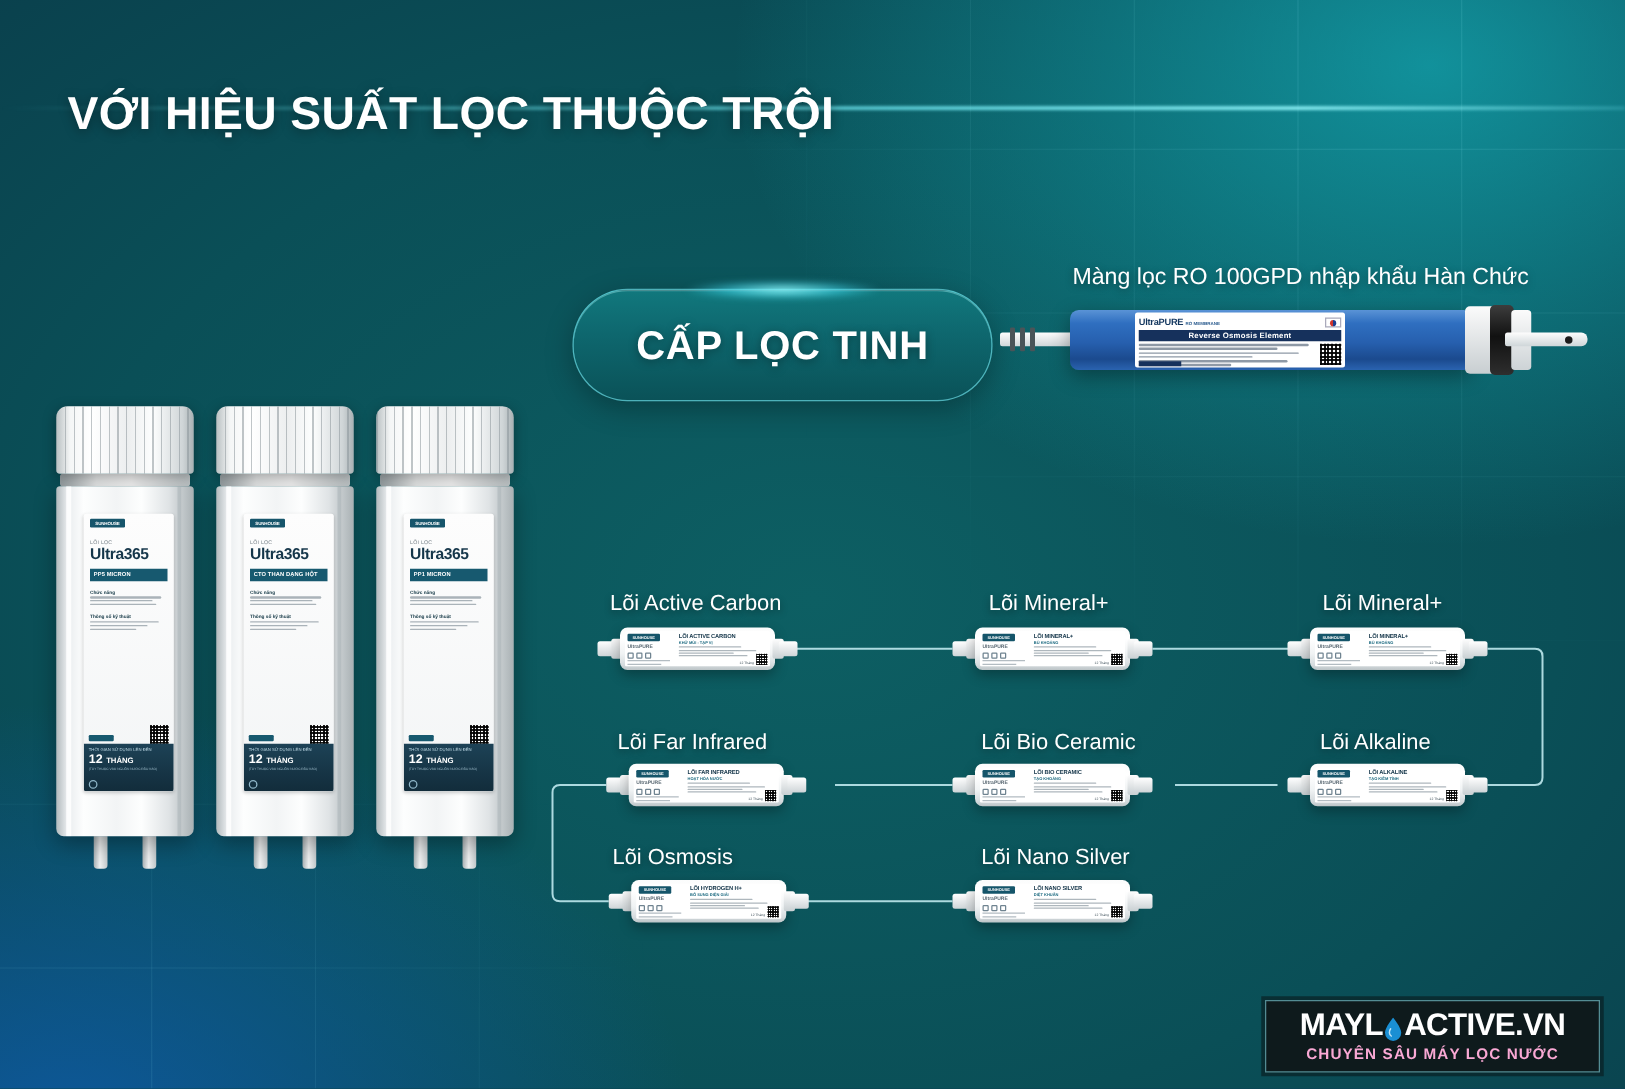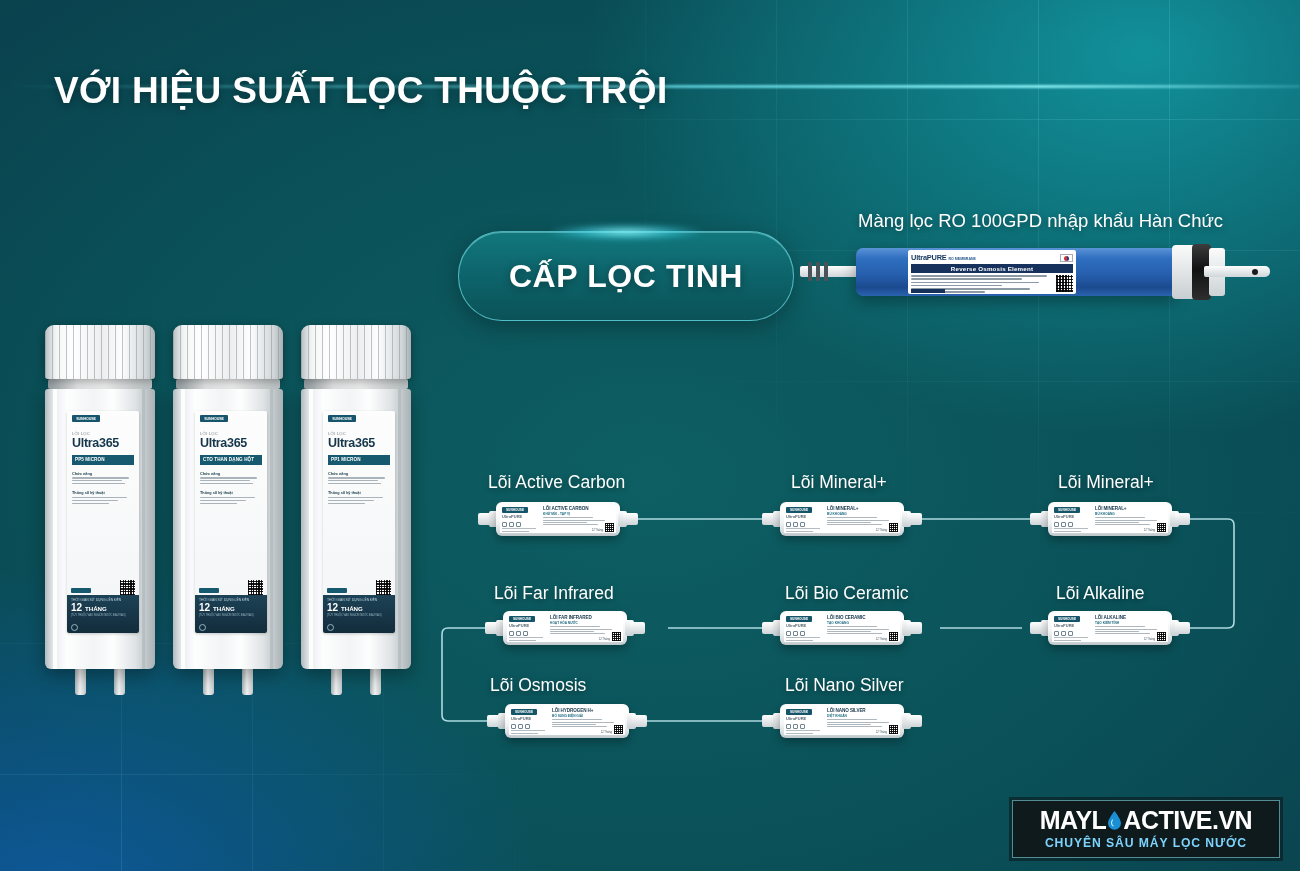--- a/index.html
+++ b/index.html
@@ -164,24 +164,24 @@
   .icap{position:absolute;color:#fff;font-size:17.5px;white-space:nowrap;
     text-shadow:0 2px 6px rgba(0,0,0,.4);}
 
   #wires{position:absolute;left:0;top:0;width:1300px;height:871px;pointer-events:none;}
 
   
   #logo{position:absolute;left:1012px;top:800px;width:268px;height:58px;
     background:#0e1a1c;border:1px solid rgba(140,235,245,.55);
     box-shadow:0 0 0 3px rgba(10,20,22,.55);display:flex;flex-direction:column;
     align-items:center;justify-content:center;}
-  #logo-main{color:#fff;font-size:25px;font-weight:bold;letter-spacing:-.5px;line-height:1;display:flex;align-items:center;}
+  #logo-main{color:#fff;font-size:25px;font-weight:bold;letter-spacing:-.5px;line-height:1;display:flex;align-items:flex-end;}
   #logo-drop{display:inline-block;width:15px;height:19px;margin:0 1px;position:relative;}
   #logo-drop svg{position:absolute;left:0;top:0;}
-  #logo-sub{color:#7dd3fc;font-size:12.2px;letter-spacing:.9px;margin-top:3px;font-weight:bold;}
+  #logo-sub{color:#f9a8d4;font-size:12.2px;letter-spacing:.9px;margin-top:3px;font-weight:bold;}
 </style>
 </head>
 <body>
 
 <div id="stage">
 
   <div id="gridlayer"></div>
   <div id="gridglow"></div>
 
   <div id="title">

